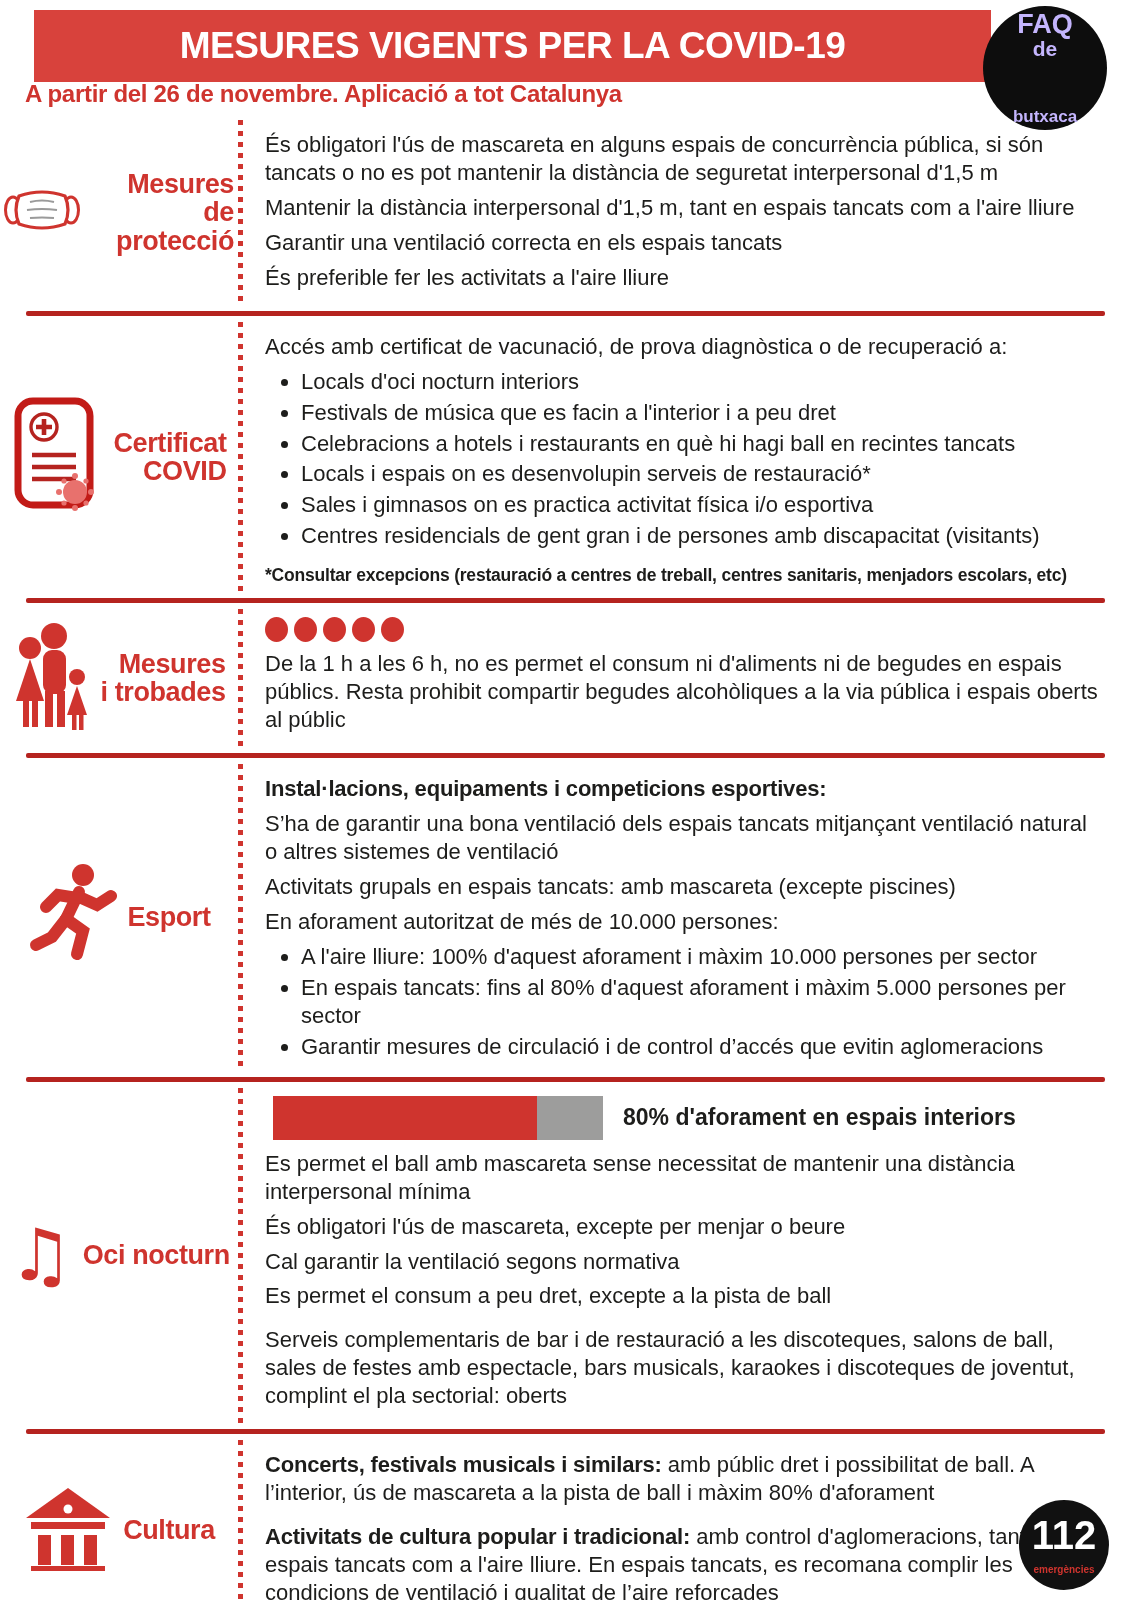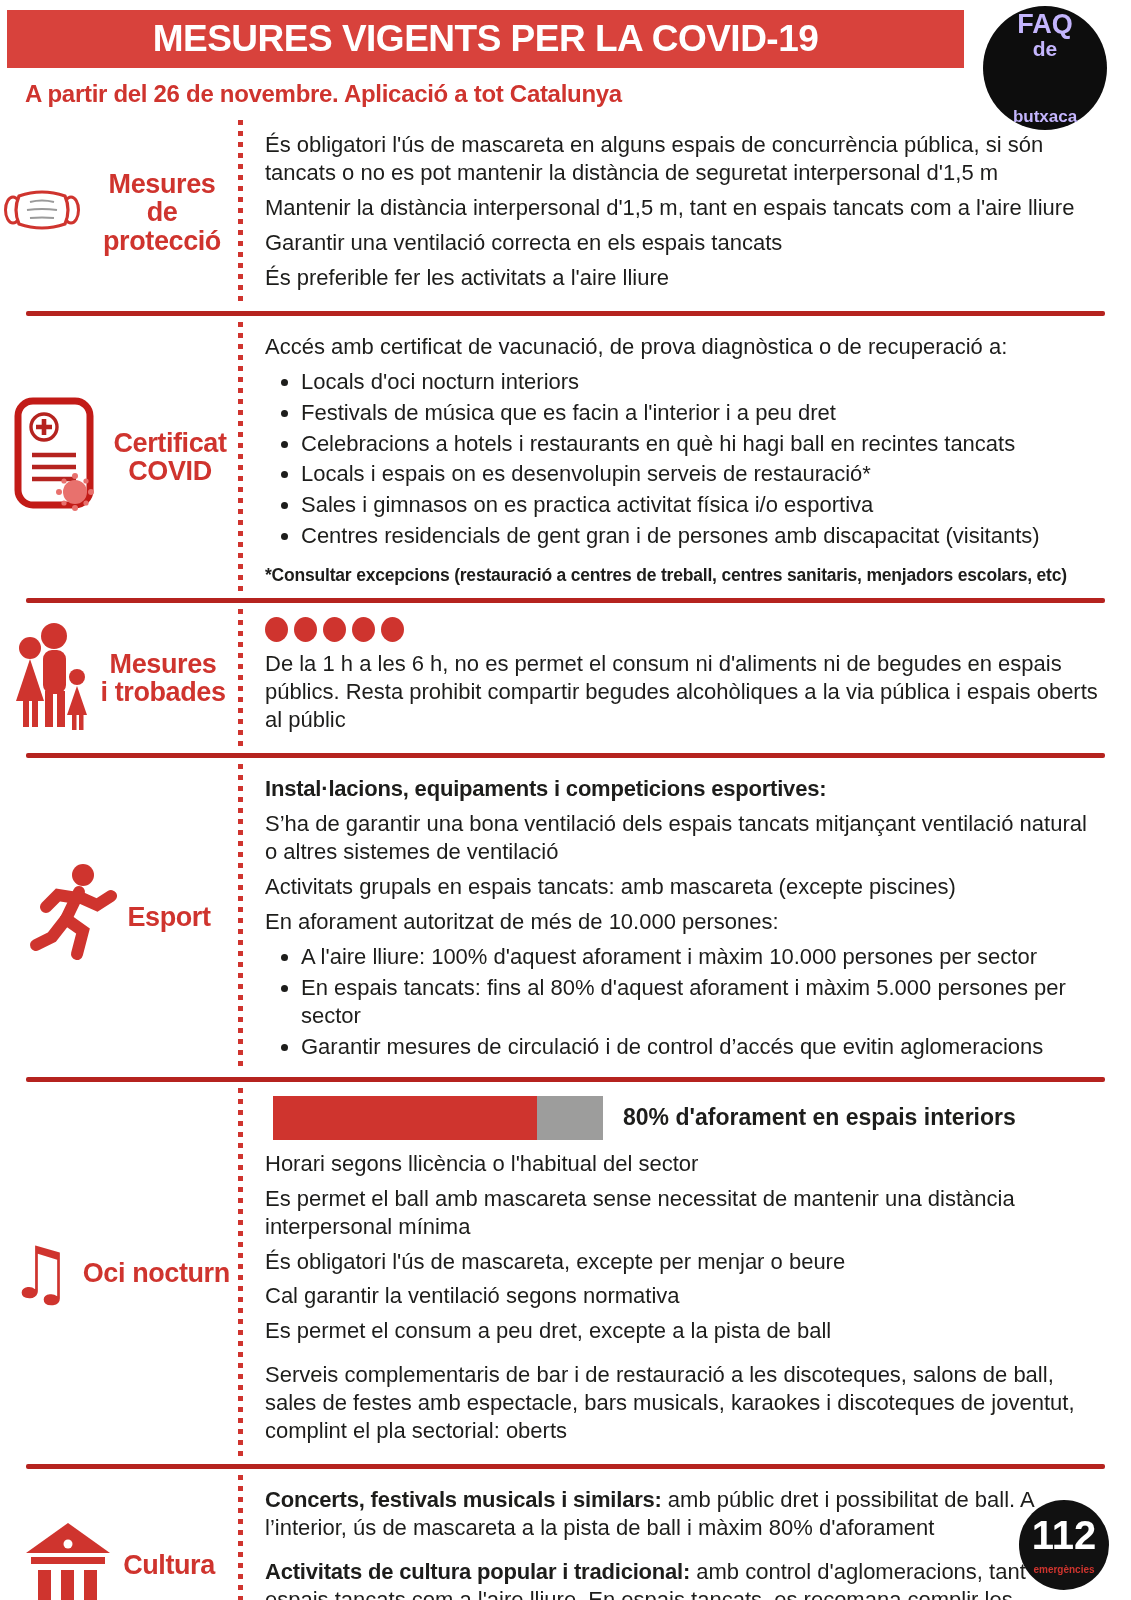--- a/index.html
+++ b/index.html
@@ -5,42 +5,42 @@
   * { margin:0; padding:0; box-sizing:border-box; }
   html,body { background:#fff; }
   .page {
     position:relative; width:1131px; height:1600px; margin:0 auto;
     background:#fff; color:#1d1d1b; overflow:hidden;
     font-family:"Liberation Sans", sans-serif;
   }
 
   
   .banner {
-    position:absolute; left:7px; top:10px; width:957px; height:58px;
+    position:absolute; left:34px; top:10px; width:957px; height:72px;
     background:#d8423c; display:flex; align-items:center; justify-content:center;
   }
   .banner .title { color:#fff; font-size:37px; font-weight:700; letter-spacing:-0.5px; }
   .faq-badge {
     position:absolute; right:24px; top:6px; width:124px; height:124px; border-radius:50%;
     background:#0d0d0d; color:#c4b5fd; display:flex; flex-direction:column;
     align-items:center; justify-content:center; line-height:1.04; z-index:6; text-align:center;
   }
   .faq-badge .l1 { font-size:27px; font-weight:700; }
   .faq-badge .l2 { font-size:21px; font-weight:700; }
   .faq-badge .l3 { font-size:17px; font-weight:700;margin-top:48px; }
   .subtitle {
     padding:80px 0 6px 25px; color:#cf342e; font-size:24px; font-weight:700; letter-spacing:-0.3px;
   }
 
   
   .divider { height:5px; background:#b5231f; margin:0 26px; border-radius:2px; }
   .section { display:flex; align-items:stretch; }
   .side {
     width:238px; flex:none; display:flex; align-items:center; justify-content:center;
-    gap:10px; padding:0 4px; text-align:center;
+    gap:10px; padding:0 4px; text-align:right;
   }
   .side .label { color:#cf342e; font-weight:700; font-size:27px; line-height:1.05; letter-spacing:-0.4px; }
   .rail {
     width:5px; flex:none; align-self:stretch; margin:6px 0;
     background:repeating-linear-gradient(to bottom, #cf342e 0 5px, rgba(0,0,0,0) 5px 11px);
   }
   .content { flex:1; padding:10px 26px 12px 22px; font-size:22px; line-height:1.27; }
   .content p { margin:7px 0; }
   .content p.head { font-weight:700; letter-spacing:-0.2px; }
   .content ul { margin:4px 0 4px 36px; }
@@ -243,21 +243,20 @@
       </div>
     </div>
     <div class="rail"></div>
     <div class="content">
       <div class="bar-row">
         <div class="bar">
           <div class="bar-fill" style="width: 80%;"></div>
         </div>
         <span class="txt">80% d'aforament en espais interiors</span>
       </div>
-      <p>Horari segons llicència o l'habitual del sector</p>
       <p>Es permet el ball amb mascareta sense necessitat de mantenir una distància interpersonal mínima</p>
       <p>És obligatori l'ús de mascareta, excepte per menjar o beure</p>
       <p>Cal garantir la ventilació segons normativa</p>
       <p>Es permet el consum a peu dret, excepte a la pista de ball</p>
       <p class="mt">Serveis complementaris de bar i de restauració a les discoteques, salons de ball, sales de festes amb espectacle, bars musicals, karaokes i discoteques de joventut, complint el pla sectorial: oberts</p>
     </div>
   </div>
 
   <div class="divider"></div>
 

